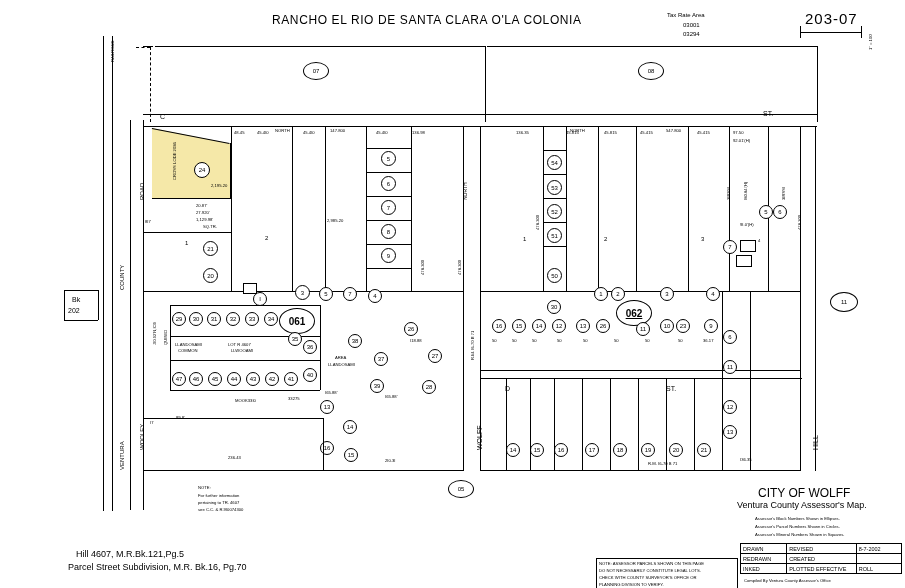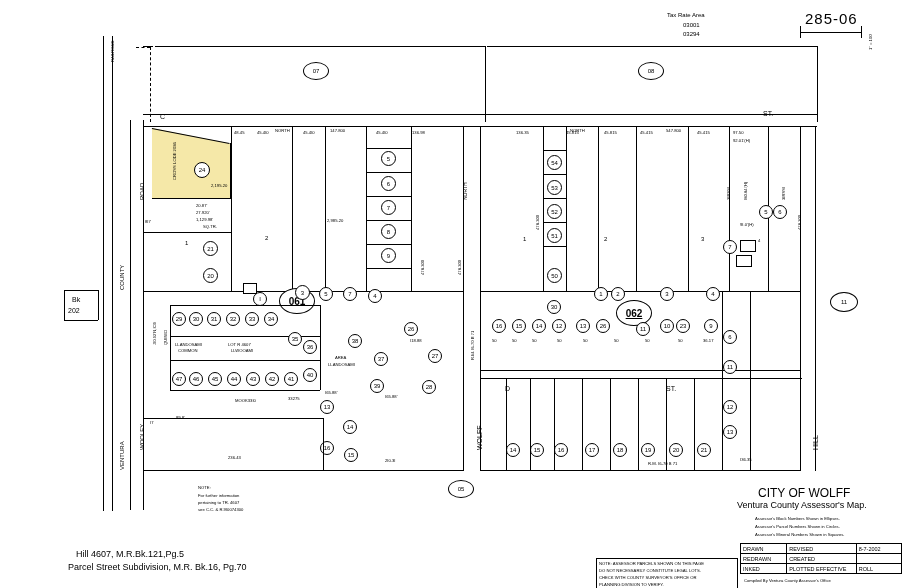--- a/index.html
+++ b/index.html
@@ -23,24 +23,25 @@
   .tbl{position:absolute;border-collapse:collapse;font-size:5.5px;}
   .tbl td{border:1px solid #000;padding:0 2px;height:9px;}
   .dash{position:absolute;border-top:1px dashed #000;}
   .dashv{position:absolute;border-left:1px dashed #000;}
 </style>
 </head>
 <body>
 
 <div id="sheet">
 
+  <div class="t xl" style="left:272px;top:13px;letter-spacing:0.6px;">RANCHO EL RIO DE SANTA CLARA O'LA COLONIA</div>
   <div class="t s" style="left:667px;top:12px;">Tax Rate Area</div>
   <div class="t s" style="left:683px;top:22px;">03001</div>
   <div class="t s" style="left:683px;top:31px;">03294</div>
-  <div class="t xxl" style="left:805px;top:10px;letter-spacing:1px;">285-06</div>
+  <div class="t xxl" style="left:805px;top:10px;letter-spacing:1px;">203-07</div>
 
   <div class="ln" style="left:800px;top:32px;width:62px;height:1px;"></div>
   <div class="ln" style="left:800px;top:26px;width:1px;height:12px;"></div>
   <div class="ln" style="left:861px;top:26px;width:1px;height:12px;"></div>
   <div class="t tiny rot90" style="left:868px;top:50px;">1" = 100'</div>
 
   <div class="ln" style="left:103px;top:36px;width:1px;height:475px;"></div>
   <div class="ln" style="left:112px;top:36px;width:1px;height:475px;"></div>
   <div class="t tiny rot90" style="left:110px;top:62px;">RAILROAD</div>
 
@@ -134,21 +135,21 @@
   <div class="circle" style="left:203px;top:241px;width:13px;height:13px;">21</div>
   <div class="circle" style="left:203px;top:268px;width:13px;height:13px;">20</div>
   <div class="t s" style="left:265px;top:235px;">2</div>
   <div class="t tiny" style="left:327px;top:218px;">2,985.20</div>
   <div class="t tiny rot90" style="left:420px;top:275px;">478.300</div>
   <div class="t tiny rot90" style="left:457px;top:275px;">478.300</div>
 
   <div class="sq" style="left:243px;top:283px;width:12px;height:9px;"></div>
   <div class="circle" style="left:253px;top:292px;width:12px;height:12px;">I</div>
 
-  <div class="ell" style="left:279px;top:288px;width:34px;height:24px;">061</div>
+  <div class="ell" style="left:279px;top:308px;width:34px;height:24px;">061</div>
   <div class="circle" style="left:295px;top:285px;width:13px;height:13px;">3</div>
   <div class="circle" style="left:319px;top:287px;width:12px;height:12px;">5</div>
   <div class="circle" style="left:343px;top:287px;width:12px;height:12px;">7</div>
   <div class="circle" style="left:368px;top:289px;width:12px;height:12px;">4</div>
 
   <div class="ln" style="left:170px;top:305px;width:150px;height:1px;"></div>
   <div class="ln" style="left:170px;top:336px;width:150px;height:1px;"></div>
   <div class="ln" style="left:170px;top:360px;width:150px;height:1px;"></div>
   <div class="ln" style="left:170px;top:390px;width:150px;height:1px;"></div>
   <div class="ln" style="left:170px;top:305px;width:1px;height:85px;"></div>

